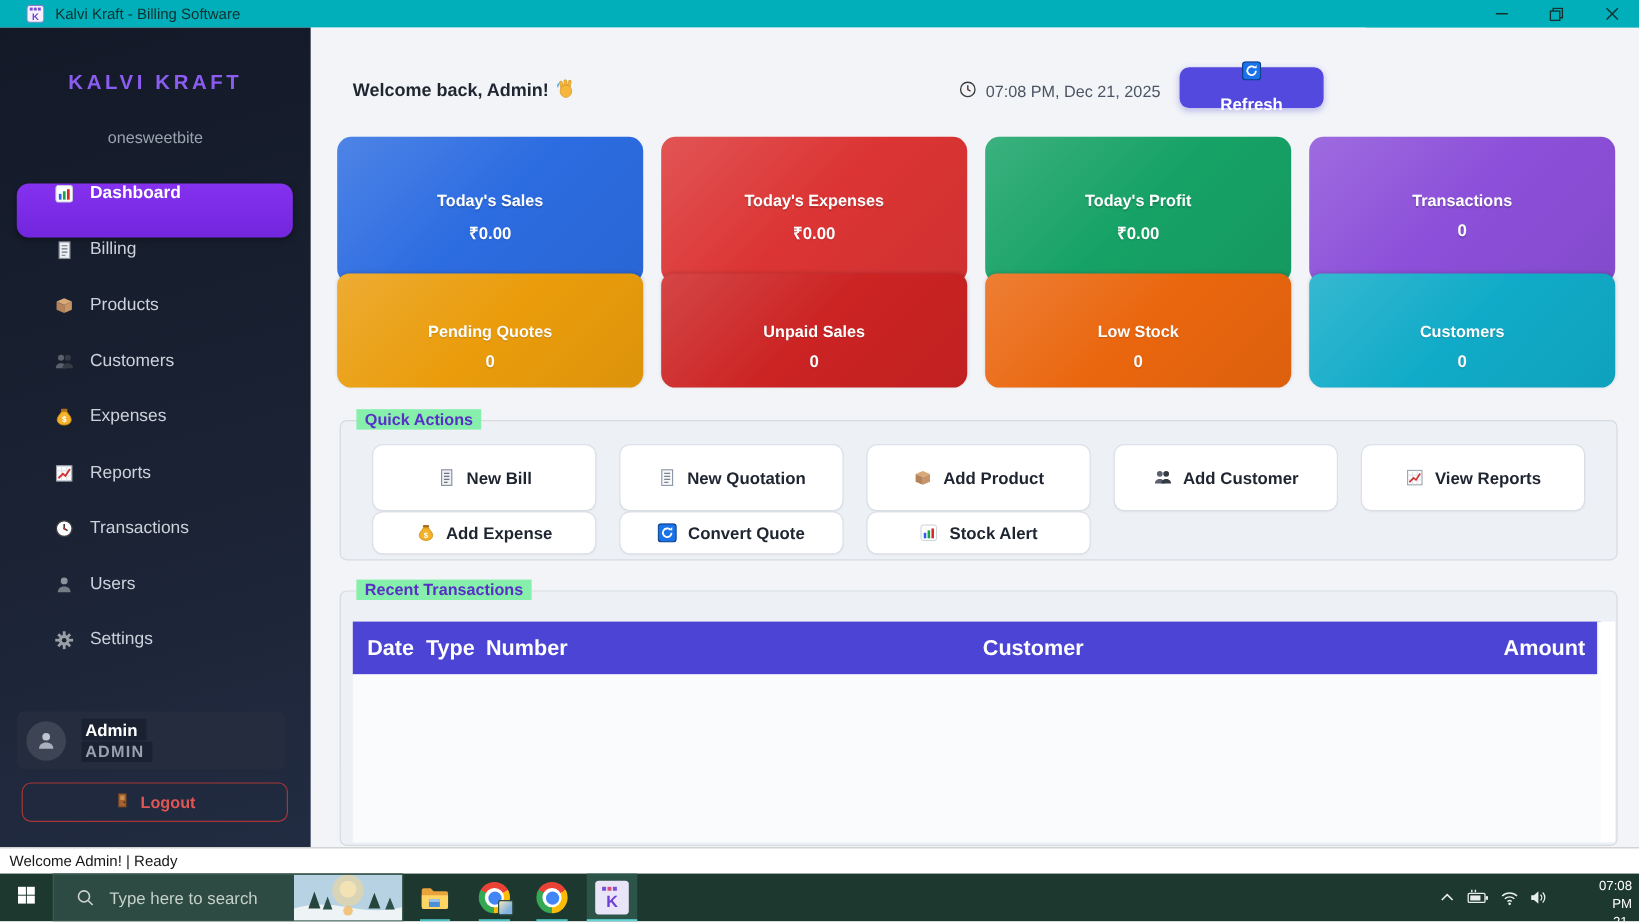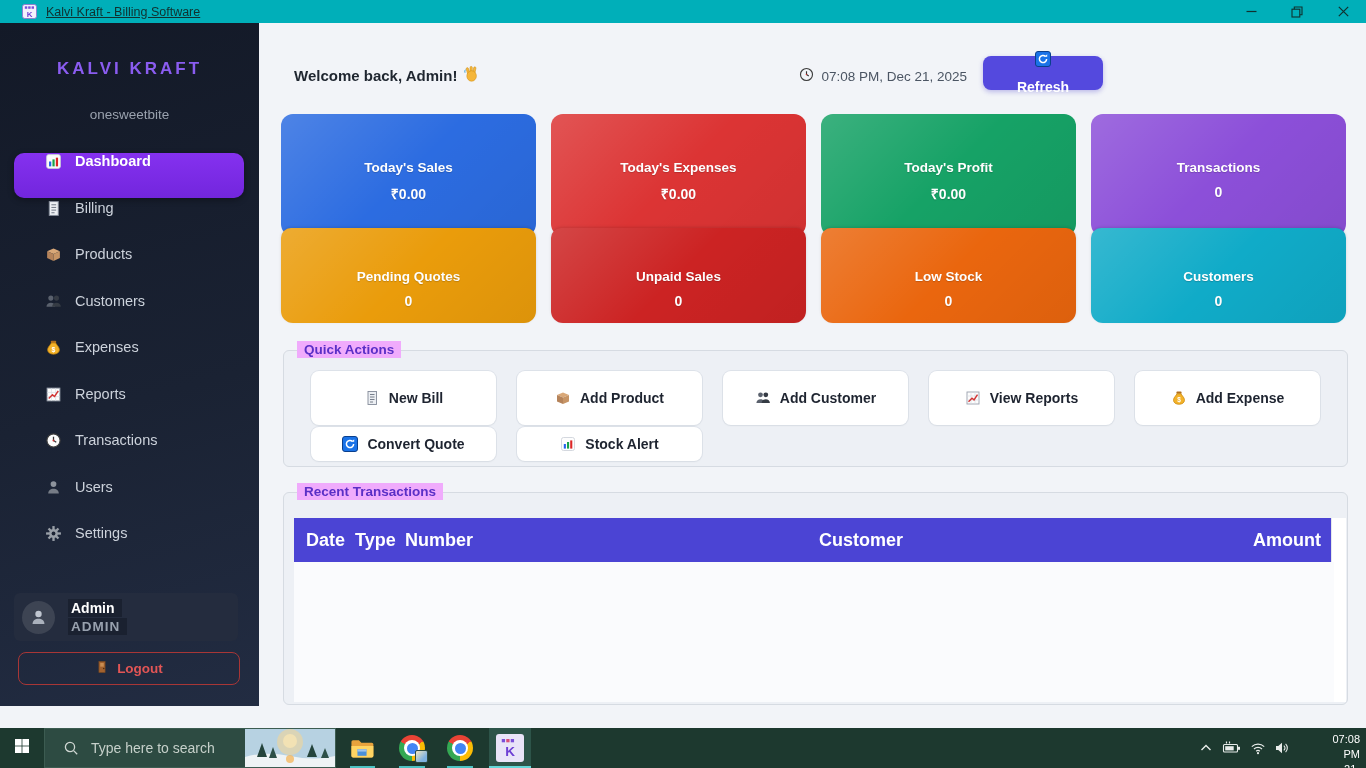--- a/index.html
+++ b/index.html
@@ -2,21 +2,21 @@
 <html><head>
 <meta charset="utf-8">
 <style>
   html,body{margin:0;padding:0;}
   body{font-family:"Liberation Sans",sans-serif;}
   .screen{position:relative;width:1366px;height:768px;overflow:hidden;background:#f2f4f8;}
 
   
   .titlebar{position:absolute;left:0;top:0;width:1366px;height:23px;background:#00afb9;display:flex;align-items:center;}
   .titlebar .app-ico{margin-left:22px;width:15px;height:15px;flex:0 0 auto;}
-  .titlebar .title{margin-left:9px;font-size:12.5px;color:#10312f;text-decoration:underline;}
+  .titlebar .title{margin-left:9px;font-size:12.5px;color:#10312f;}
   .win-controls{position:absolute;right:0;top:0;height:23px;display:flex;}
   .wc{width:46px;height:23px;display:flex;align-items:center;justify-content:center;cursor:default;}
   .wc svg{display:block;}
 
   
   .sidebar{position:absolute;left:0;top:23px;width:259px;height:683px;background:linear-gradient(165deg,#131927 0%,#1a2233 55%,#222c42 100%);}
   .brand{position:absolute;top:36px;left:0;width:100%;text-align:center;color:#8a5cf0;font-size:17px;font-weight:bold;letter-spacing:3px;}
   .store{position:absolute;top:84px;left:0;width:100%;text-align:center;color:#9aa2ae;font-size:13.5px;}
   .nav{position:absolute;top:130px;left:0;right:0;}
   .nav-item{height:45px;margin:0 15px 1.5px 14px;border-radius:10px;display:flex;align-items:flex-start;gap:13px;padding-left:31px;box-sizing:border-box;}
@@ -46,21 +46,21 @@
   .card-top{height:122px;border-radius:12px;padding-top:46px;}
   .card-bottom{height:95px;margin-top:-8px;border-radius:10px 10px 12px 12px;padding-top:41px;box-shadow:0 -1px 3px rgba(0,0,0,.12);}
   .card-half::before{content:"";position:absolute;inset:0;border-radius:inherit;background:linear-gradient(135deg,rgba(255,255,255,.16),rgba(255,255,255,0) 50%,rgba(0,0,0,.06));pointer-events:none;}
   .ct{font-size:13.5px;font-weight:bold;text-shadow:0 1px 1px rgba(0,0,0,.18);}
   .cv{font-size:14px;font-weight:bold;margin-top:9px;text-shadow:0 1px 1px rgba(0,0,0,.18);}
 
   
   .groupbox{position:absolute;background:#edf0f5;border:1px solid #d6dbe2;border-radius:6px;box-sizing:border-box;}
   .gb-quick{left:24px;top:327px;width:1065px;height:117px;}
   .gb-recent{left:24px;top:469px;width:1065px;height:213px;}
-  .gb-legend{position:absolute;top:-10px;left:13px;background:#f0abfc;padding:1px 7px;font-size:13.5px;font-weight:bold;color:#5a2fc6;}
+  .gb-legend{position:absolute;top:-10px;left:13px;background:#86efac;padding:1px 7px;font-size:13.5px;font-weight:bold;color:#5a2fc6;}
 
   .qa-grid{position:absolute;inset:0;padding:20px 27px 7px;display:grid;grid-template-columns:repeat(5,1fr);grid-template-rows:54px 34px;column-gap:21px;row-gap:2px;}
   .qa-btn{background:#ffffff;border:none;border-radius:8px;box-shadow:0 0 0 1px rgba(214,220,228,.7),0 1px 2px rgba(0,0,0,.05);display:flex;align-items:center;justify-content:center;gap:9px;font-family:inherit;font-size:14px;font-weight:bold;color:#1e2430;cursor:default;}
   .qa-ic{width:16px;height:16px;flex:0 0 auto;}
   .qa-ic svg{width:16px;height:16px;display:block;}
 
   
   .rt-header{position:absolute;left:10px;top:25px;width:1040px;height:44px;background:#4b44d4;color:#fff;}
   .rt-col{position:absolute;top:0;height:44px;display:flex;align-items:center;font-size:18px;font-weight:bold;}
   .rt-body{position:absolute;left:10px;top:69px;width:1040px;bottom:2px;background:#fafbfd;}
@@ -342,20 +342,29 @@
               <svg viewBox="0 0 16 16">
                 <rect x="4" y="1.5" width="8.5" height="13" fill="#eceff3" stroke="#848b99" stroke-width="0.9"></rect>
                 <path d="M6 4.5h4.5M6 7h4.5M6 9.5h4.5M6 12h3" stroke="#6b7280" stroke-width="0.9"></path>
               </svg>
             </span>
           <span>New Bill</span>
         </button>
         <button class="qa-btn">
           <span class="qa-ic">
               <svg viewBox="0 0 16 16">
+                <rect x="3.5" y="1.5" width="9" height="13" fill="#f6f8fa" stroke="#8a93a3" stroke-width="0.9"></rect>
+                <path d="M5.5 4.5h5M5.5 7h5M5.5 9.5h5M5.5 12h3.5" stroke="#7a8290" stroke-width="0.9"></path>
+              </svg>
+            </span>
+          <span>New Quotation</span>
+        </button>
+        <button class="qa-btn">
+          <span class="qa-ic">
+              <svg viewBox="0 0 16 16">
                 <polygon points="2,5 8,2.4 14,5 8,7.6" fill="#d9a878"></polygon>
                 <polygon points="2,5 8,7.6 8,14 2,11.4" fill="#b5835a"></polygon>
                 <polygon points="14,5 8,7.6 8,14 14,11.4" fill="#c79566"></polygon>
               </svg>
             </span>
           <span>Add Product</span>
         </button>
         <button class="qa-btn">
           <span class="qa-ic">
               <svg viewBox="0 0 16 16">
@@ -418,20 +427,23 @@
         <span class="rt-col" style="left:61px;">Type</span>
         <span class="rt-col" style="left:111px;">Number</span>
         <span class="rt-col" style="left:525px;">Customer</span>
         <span class="rt-col" style="right:13px;">Amount</span>
       </div>
       <div class="rt-scroll"></div>
       <div class="rt-body"></div>
     </div>
   </div>
 
+  <div class="statusbar">
+    <span>Welcome Admin! | Ready</span>
+  </div>
 
   <div class="taskbar">
     <div class="start-btn">
       <span><svg width="16" height="16" viewBox="0 0 16 16">
             <g fill="#ffffff">
               <rect x="1" y="1" width="6.6" height="6.6"></rect>
               <rect x="8.4" y="1" width="6.6" height="6.6"></rect>
               <rect x="1" y="8.4" width="6.6" height="6.6"></rect>
               <rect x="8.4" y="8.4" width="6.6" height="6.6"></rect>
             </g>

